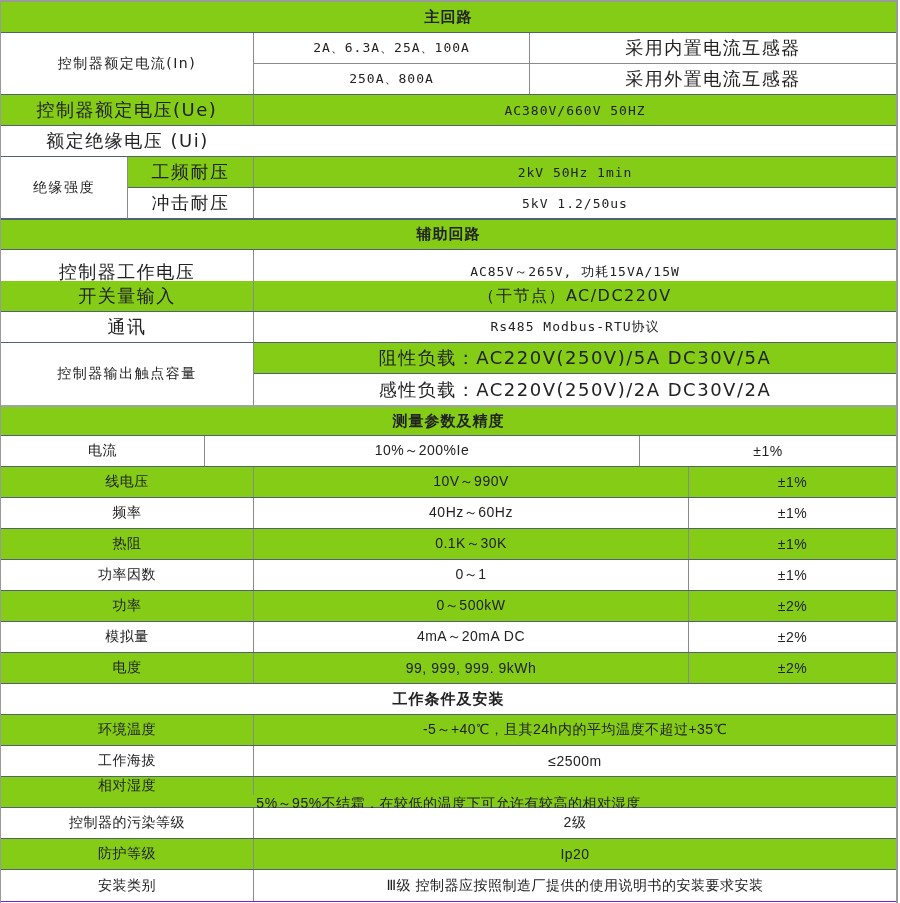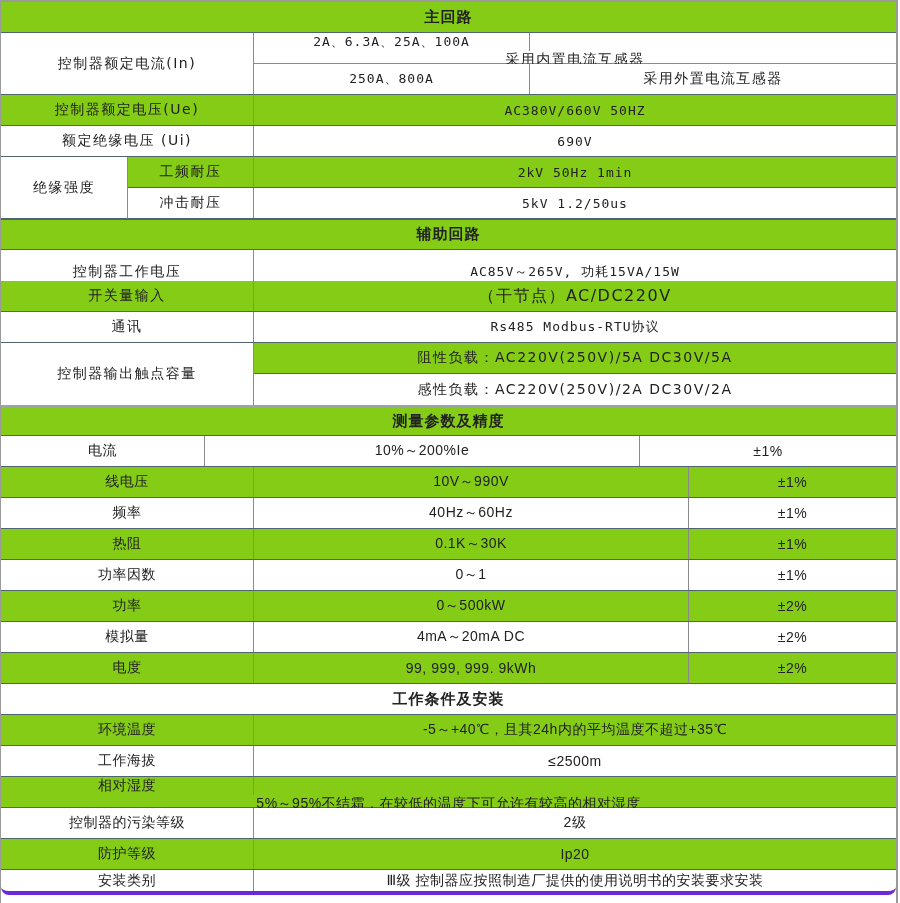--- a/index.html
+++ b/index.html
@@ -1,54 +1,53 @@
 <!DOCTYPE html>
 <html><head>
 <meta charset="utf-8">
 <style>
   html, body { margin: 0; padding: 0; background: #ffffff; }
   body { width: 900px; height: 903px; overflow: hidden; font-family: "DejaVu Sans", "Liberation Sans", sans-serif; color: #222; }
   .sheet { position: relative; width: 898px; height: 903px; border-left: 1px solid #9a9a9a; border-right: 2px solid #9a9a9a; box-sizing: border-box; }
   .row { position: absolute; left: 0; right: 0; display: flex; box-sizing: border-box; border-bottom: 1px solid #4f6470; }
   .blue { background: #84cc16; }
   .white { background: #ffffff; }
-  .cell { display: flex; align-items: center; justify-content: center; box-sizing: border-box; font-size: 14px; letter-spacing: 1.5px; white-space: nowrap; border-right: 1px solid #8a8a8a; height: 100%; }
+  .cell { display: flex; align-items: center; justify-content: center; box-sizing: border-box; font-size: 18px; letter-spacing: 1.5px; white-space: nowrap; border-right: 1px solid #8a8a8a; height: 100%; }
   .cell:last-child { border-right: none; }
   .section .cell { font-weight: bold; font-size: 15px; letter-spacing: 1px; }
   .mono { font-family: "DejaVu Sans Mono", "Liberation Mono", monospace; font-size: 13px; letter-spacing: 1px; }
   .narrow { font-family: "Liberation Sans", sans-serif; font-size: 14px; letter-spacing: 0.5px; }
   .abs { position: absolute; box-sizing: border-box; display: flex; align-items: center; justify-content: center; font-size: 14px; letter-spacing: 1.5px; white-space: nowrap; }
 </style>
 </head>
 <body>
 
 <div class="sheet">
 
   <div class="row blue section" style="top:0;height:33px;border-top:2px solid #9a9a9a;">
     <div class="cell" style="width:100%;">主回路</div>
   </div>
 
   <div class="abs white" style="top:33px;left:0;width:253px;height:62px;border-right:1px solid #8a8a8a;border-bottom:1px solid #4f6470;">控制器额定电流(In)</div>
-  <div class="row white" style="top:33px;left:253px;height:31px;border-bottom:1px solid #8a8a8a;flex-direction:column;">
+  <div class="row white" style="top:33px;left:253px;height:31px;border-bottom:1px solid #8a8a8a;">
     <div class="cell mono" style="width:276px;">2A、6.3A、25A、100A</div>
     <div class="cell" style="flex:1;">采用内置电流互感器</div>
   </div>
   <div class="row white" style="top:64px;left:253px;height:31px;">
     <div class="cell mono" style="width:276px;">250A、800A</div>
     <div class="cell" style="flex:1;">采用外置电流互感器</div>
   </div>
 
   <div class="row blue" style="top:95px;height:31px;">
     <div class="cell" style="width:253px;">控制器额定电压(Ue)</div>
     <div class="cell mono" style="flex:1;">AC380V/660V 50HZ</div>
   </div>
 
   <div class="row white" style="top:126px;height:31px;">
     <div class="cell" style="width:253px;">额定绝缘电压 (Ui)</div>
-    <div class="cell mono" style="flex:1;">690V</div>
   </div>
 
   <div class="abs white" style="top:157px;left:0;width:127px;height:62px;border-right:1px solid #8a8a8a;border-bottom:1px solid #4f6470;">绝缘强度</div>
   <div class="row blue" style="top:157px;left:127px;height:31px;">
     <div class="cell" style="width:126px;">工频耐压</div>
     <div class="cell mono" style="flex:1;">2kV 50Hz 1min</div>
   </div>
   <div class="row white" style="top:188px;left:127px;height:31px;">
     <div class="cell" style="width:126px;">冲击耐压</div>
     <div class="cell mono" style="flex:1;">5kV 1.2/50us</div>
@@ -143,18 +142,18 @@
     <div class="cell narrow" style="flex:1;">5%～95%不结霜，在较低的温度下可允许有较高的相对湿度</div>
   </div>
   <div class="row white" style="top:808px;height:31px;">
     <div class="cell narrow" style="width:253px;">控制器的污染等级</div>
     <div class="cell narrow" style="flex:1;">2级</div>
   </div>
   <div class="row blue" style="top:839px;height:31px;">
     <div class="cell narrow" style="width:253px;">防护等级</div>
     <div class="cell narrow" style="flex:1;">Ip20</div>
   </div>
-  <div class="row white" style="top:870px;height:25px;border-bottom:4px solid #6d28d9;border-radius:8px;">
+  <div class="row white" style="top:870px;height:32px;border-bottom:1px solid #6d28d9;">
     <div class="cell narrow" style="width:253px;">安装类别</div>
     <div class="cell narrow" style="flex:1;">Ⅲ级  控制器应按照制造厂提供的使用说明书的安装要求安装</div>
   </div>
 
 </div>
 
 </body></html>

